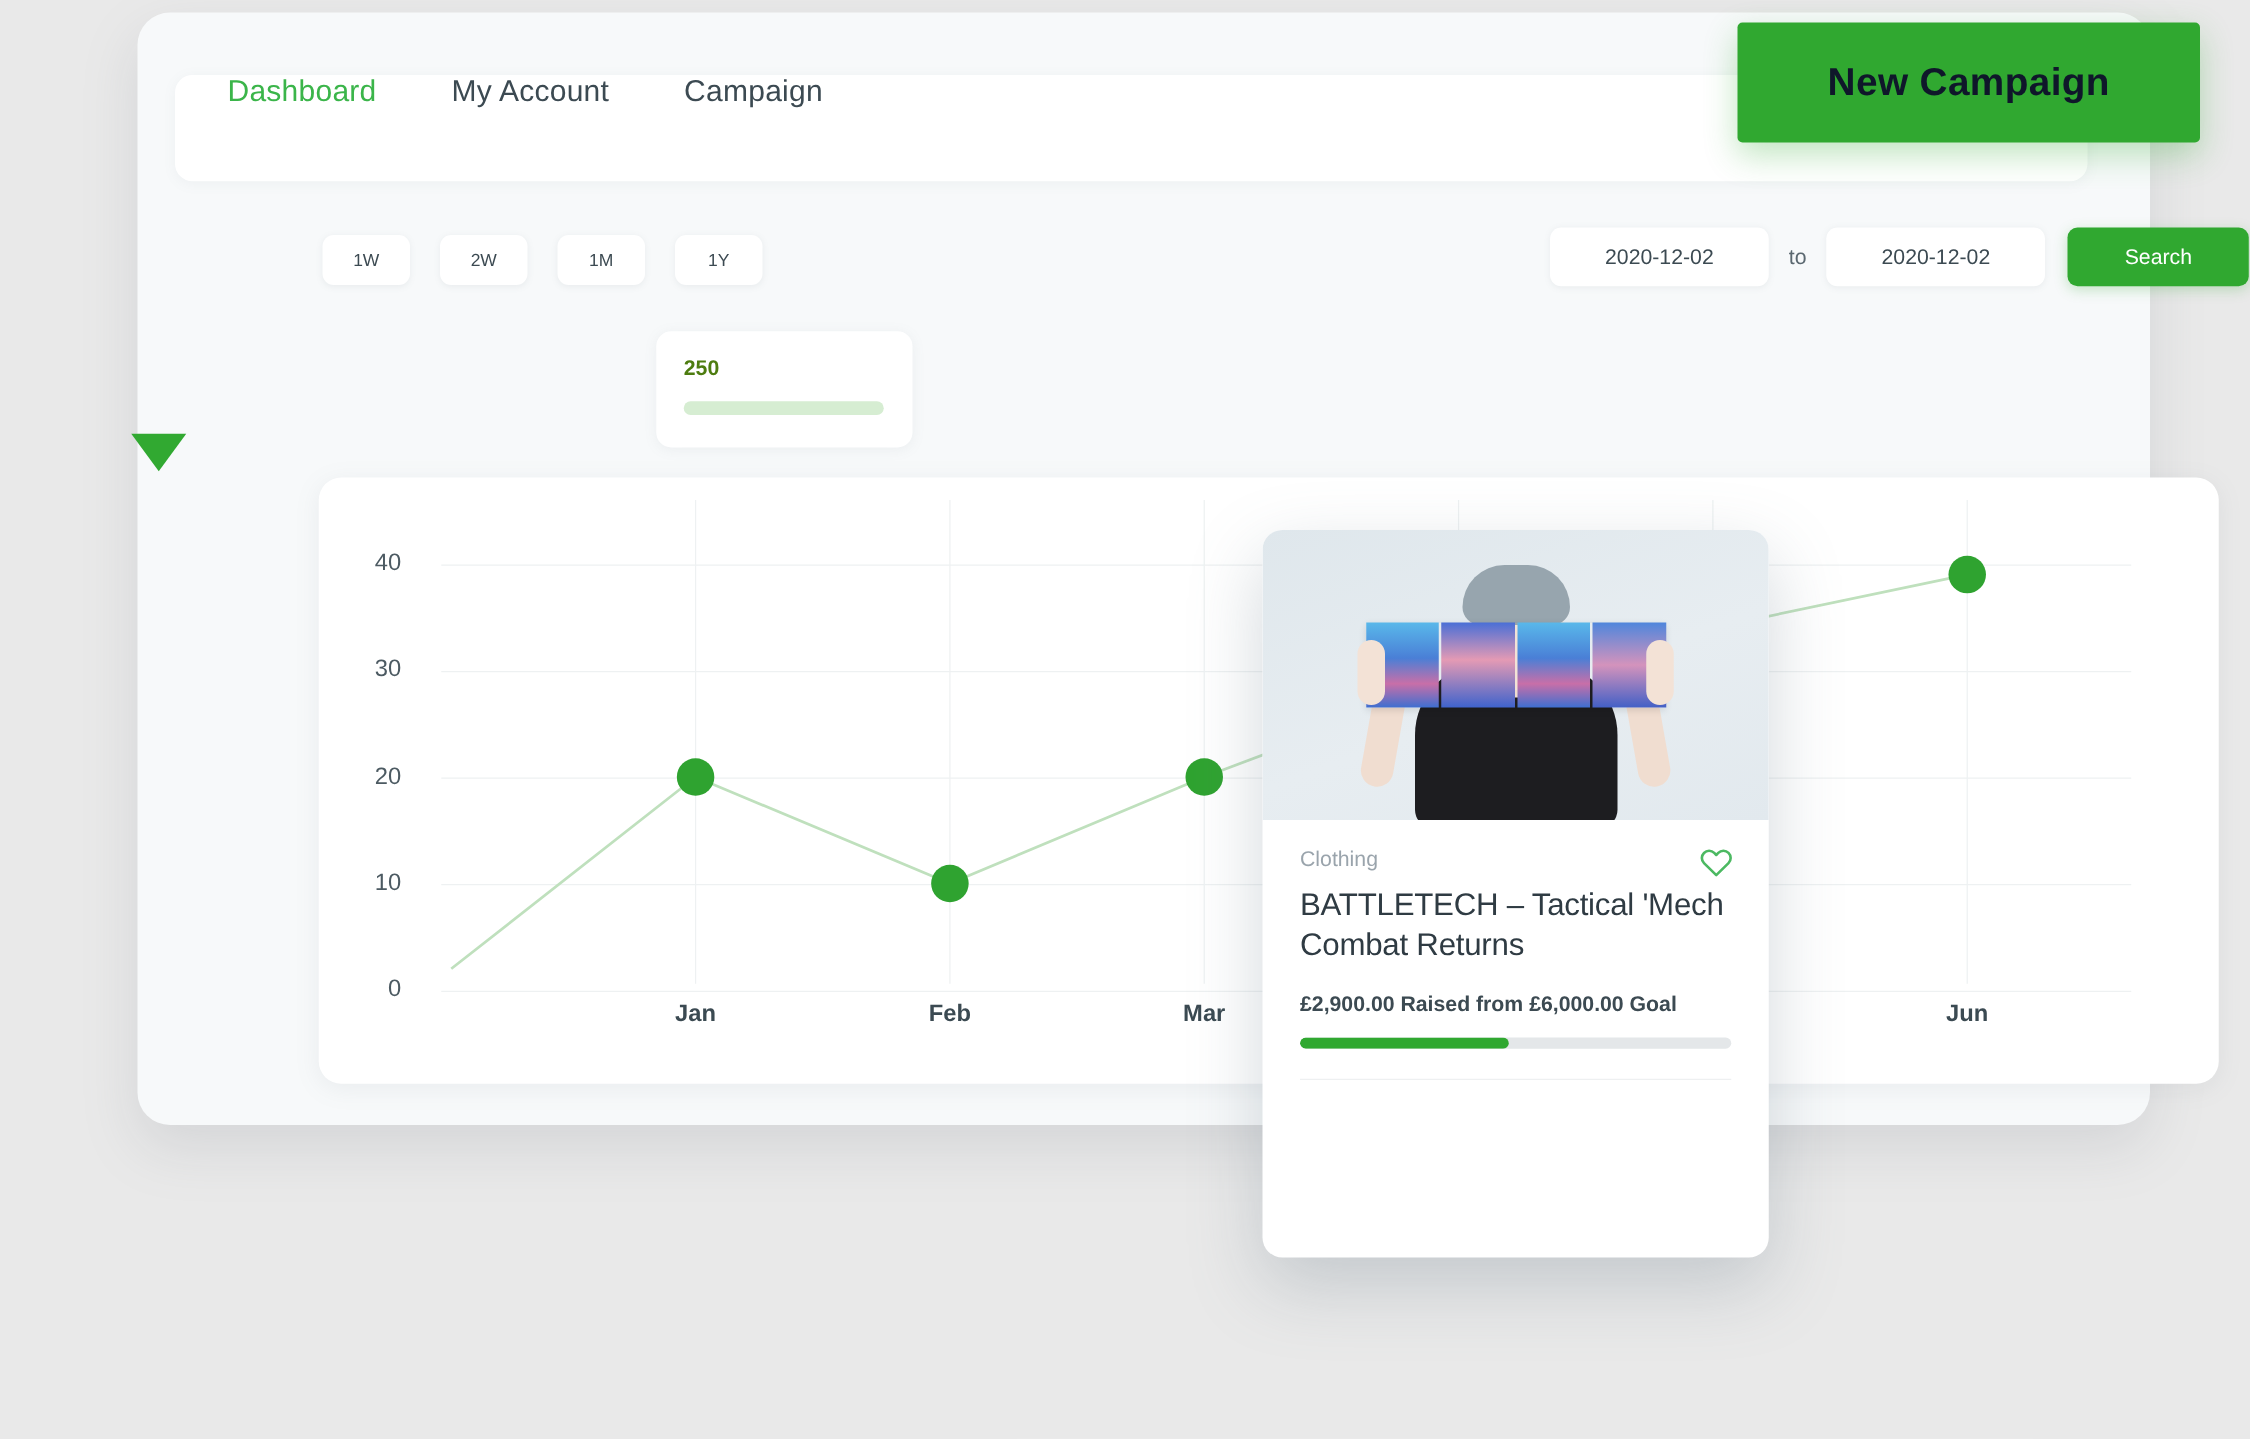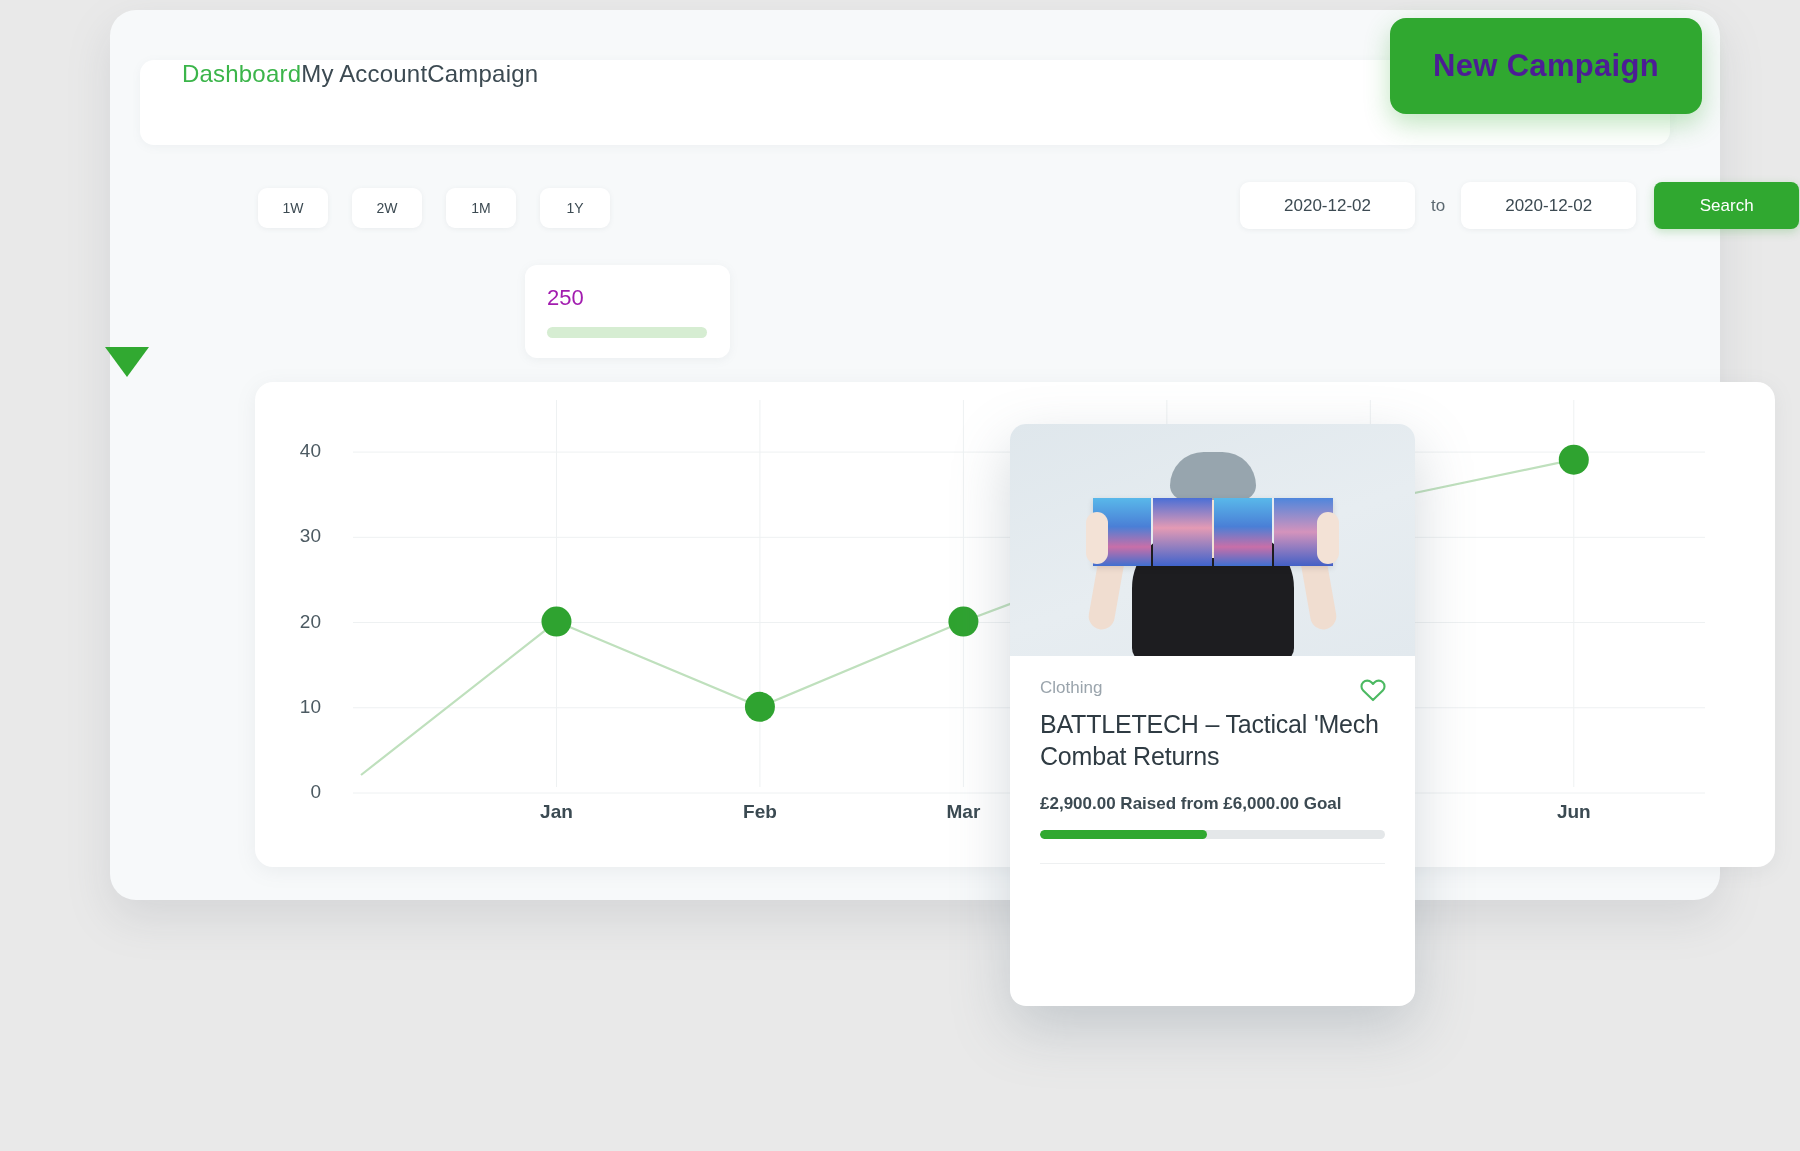--- a/index.html
+++ b/index.html
@@ -28,29 +28,29 @@
     border-radius: 14px;
     display: flex; align-items: flex-start;
     box-shadow: 0 2px 10px rgba(120,130,140,.07);
   }
   .tab {
     font-size: 24px; color: #3c4a52; letter-spacing: .2px;
     padding: 0 0 0 0; cursor: pointer;
     white-space: nowrap;
   }
   .tab:nth-child(1) { margin-left: 42px; }
-  .tab + .tab { }
+  .tab + .tab { margin-left: 60px; }
   .tab.active { color: #3bb54a; }
 
   
   .new-campaign {
     position: absolute; left: 1390px; top: 18px;
-    width: 312px; height: 96px;
-    background: #30a830; color: #4c1d95;
-    border: none; border-radius: 16px;
+    width: 370px; height: 96px;
+    background: #30a830; color: #0f172a;
+    border: none; border-radius: 4px;
     font-family: "Liberation Sans", sans-serif;
     font-size: 31px; font-weight: bold; letter-spacing: .3px;
     cursor: pointer;
     box-shadow: 0 10px 26px rgba(48,168,48,.30);
   }
 
   
   .chips { position: absolute; left: 148px; top: 178px; display: flex; }
   .chip {
     width: 70px; height: 40px;
@@ -85,21 +85,21 @@
   
   .stat-card {
     position: absolute; top: 255px;
     width: 205px; height: 93px;
     background: #fff; border-radius: 12px;
     box-shadow: 0 2px 10px rgba(120,130,140,.09);
     padding: 20px 20px 0 22px;
   }
   .stat-card.s1 { left: 415px; }
   .stat-card.s2 { left: 625px; }
-  .stat-value { font-size: 22px; font-weight: normal; color: #a21caf; }
+  .stat-value { font-size: 17px; font-weight: bold; color: #4d7c0f; }
   .stat-bar {
     margin-top: 16px; height: 11px; border-radius: 6px;
     background: #d6edd2;
   }
   .stat-card.s1 .stat-bar { width: 160px; }
   .stat-card.s2 .stat-bar { width: 148px; }
 
   
   .tooltip {
     position: absolute; left: 63px; top: 215px;

